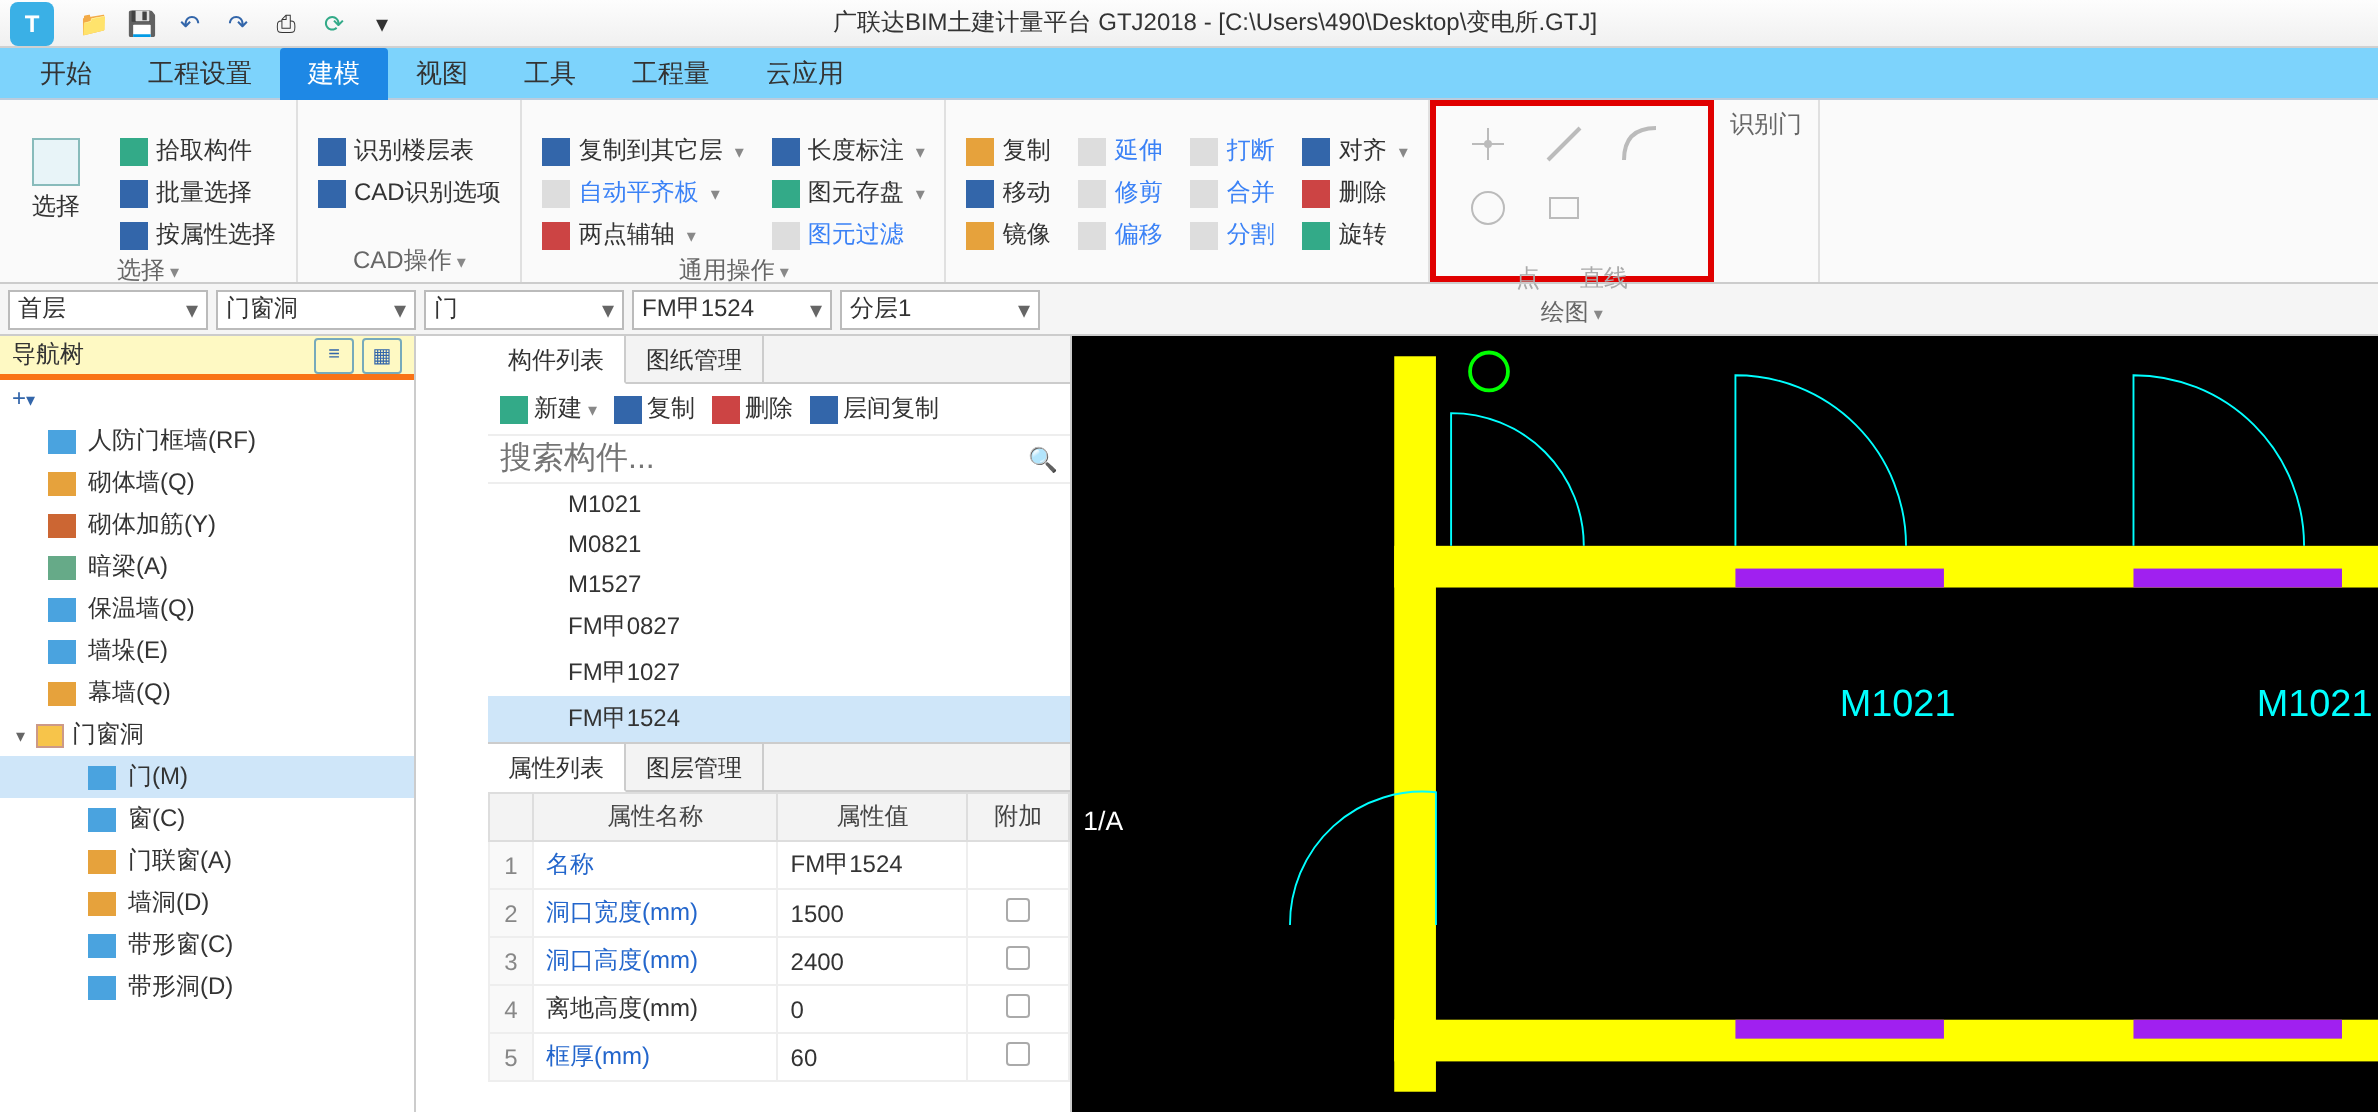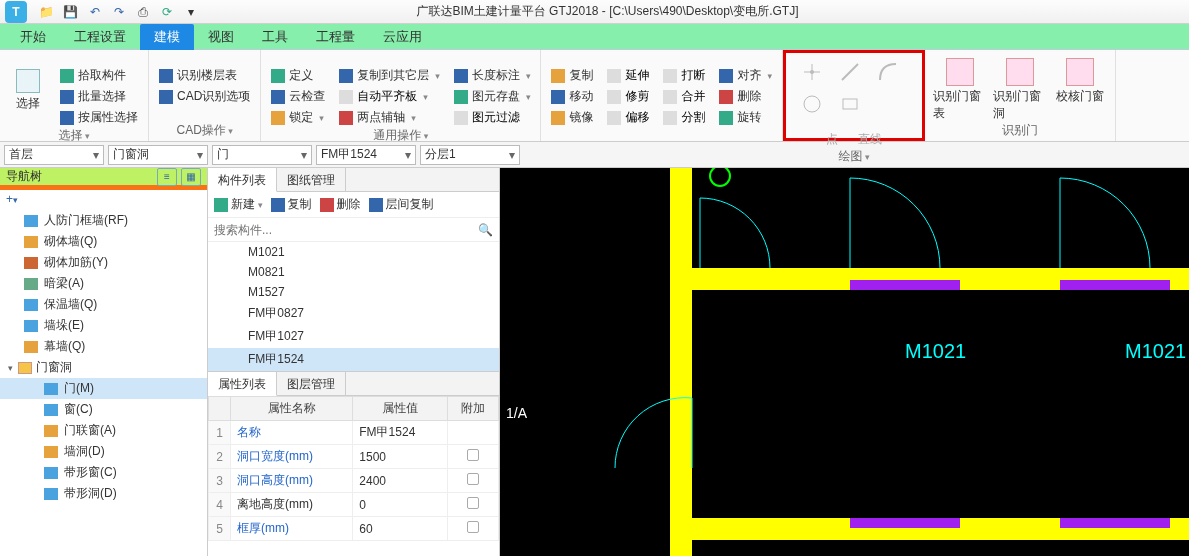--- a/index.html
+++ b/index.html
@@ -5,69 +5,69 @@
 * { box-sizing: border-box; margin: 0; padding: 0; font-family: "Microsoft YaHei", sans-serif; }
 body { width: 1189px; height: 556px; overflow: hidden; background: #fff; font-size: 12px; color: #333; }
 
 .titlebar { height: 24px; background: linear-gradient(#fdfdfd,#f0f0f0); display: flex; align-items: center; border-bottom: 1px solid #d0d0d0; }
 .app-logo { width: 32px; height: 24px; display: flex; align-items: center; justify-content: center; }
 .app-logo-box { width: 22px; height: 22px; background: #3ab0e6; border-radius: 4px; display: flex; align-items: center; justify-content: center; color: #fff; font-weight: bold; }
 .qat { display: flex; gap: 6px; padding: 0 6px; }
 .qat-btn { width: 18px; height: 18px; display: flex; align-items: center; justify-content: center; }
 .title-text { flex: 1; text-align: center; font-size: 12px; color: #333; }
 
-.tabstrip { height: 26px; background: #86efac; display: flex; align-items: flex-start; border-bottom: 1px solid #bcd; padding-left: 6px; }
+.tabstrip { height: 26px; background: #7dd3fc; display: flex; align-items: flex-start; border-bottom: 1px solid #bcd; padding-left: 6px; }
 .tab { padding: 4px 14px; font-size: 13px; color:#333; }
 .tab.active { background: #1e88e5; color: #fff; border-radius: 2px 2px 0 0; }
 
 .ribbon { height: 92px; background: #fafafa; border-bottom: 1px solid #ccc; display: flex; }
 .rgroup { border-right: 1px solid #e0e0e0; padding: 4px 8px 0 8px; display: flex; flex-direction: column; }
 .rgroup-body { flex: 1; display: flex; gap: 10px; }
 .rgroup-label { text-align: center; font-size: 12px; color: #666; padding-bottom: 2px; }
 .rgroup-label .dd::after { content: " ▾"; font-size:9px; color:#888;}
 .rbig { display: flex; flex-direction: column; align-items: center; justify-content: center; width: 40px; gap:2px; }
 .rico { width: 24px; height: 24px; border:1px solid #8bb; background:#e8f4f8; }
 .rcol { display: flex; flex-direction: column; gap: 2px; font-size: 12px; margin-top: 12px;}
 .ritem { display: flex; align-items: center; gap: 4px; white-space: nowrap; padding:1px 2px;}
 .ritem .mi { width:14px; height:14px; display:inline-block; }
-.ritem.disabled { color:#000000; }
+.ritem.disabled { color:#3b82f6; }
 .dd-caret::after { content:"▾"; font-size:9px; color:#888; margin-left:2px; }
 
 .highlight-red { border: 3px solid #e00000; }
 
 .drawgroup { position: relative; }
 
 .combos { height: 26px; background: #f5f5f5; border-bottom: 1px solid #ccc; display:flex; align-items:center; padding:0 4px; gap:4px; }
 .combo { height:20px; border:1px solid #bbb; background:#fff; display:flex; align-items:center; padding:0 4px; font-size:12px; }
 .combo .dd { margin-left:auto; color:#666; }
 
 .workspace { display:flex; height: calc(556px - 24px - 26px - 92px - 26px); }
 
 .leftpanel { width: 208px; border-right:1px solid #ccc; display:flex; flex-direction:column; }
-.panel-header { height:22px; background:#bef264; border-bottom:5px solid #f97316; display:flex; align-items:center; padding:0 6px; font-size:12px;justify-content:center;}
+.panel-header { height:22px; background:#fef9c3; border-bottom:3px solid #f97316; display:flex; align-items:center; padding:0 6px; font-size:12px;justify-content:center;}
 .panel-header .tools { margin-left:auto; display:flex; gap:4px;}
 .ptool { width:20px; height:18px; border:1px solid #7ab; border-radius:2px; display:flex; align-items:center; justify-content:center; font-size:10px; color:#36a;}
 .tree { overflow:auto; flex:1; padding:2px 0;}
 .tree-item { display:flex; align-items:center; gap:6px; padding:2px 4px 2px 24px; font-size:12px; }
 .tree-item.l2 { padding-left:44px; }
 .tree-item.selected { background:#cfe6f9; }
 .tree-icon { width:14px; height:12px; display:inline-block; }
 .tree-group { display:flex; align-items:center; padding:2px 4px 2px 8px; }
 .tree-group .tri { width:10px; color:#666; font-size:9px; }
 .tree-group .fold { width:14px; height:12px; background:#f7c44a; border:1px solid #c98; margin-right:4px; }
 
-.midpanel { width: 292px; border-right:1px solid #ccc; display:flex; flex-direction:column; }
+.midpanel { width: 292px; border-right:1px solid #ccc; display:flex; flex-direction:column;margin-left:36px; }
 .innertabs { height:24px; display:flex; border-bottom:1px solid #ccc; background:#f3f3f3; }
 .innertab { padding:4px 10px; font-size:12px; border-right:1px solid #ccc; }
 .innertab.active { background:#fff; border-bottom:1px solid #fff; margin-bottom:-1px; }
 .toolbar2 { height:26px; display:flex; align-items:center; gap:8px; padding:0 6px; border-bottom:1px solid #eee; }
 .tb2i { display:flex; align-items:center; gap:3px; font-size:12px;}
 .tb2i .ic { width:14px; height:14px; }
 .search { height:24px; border-bottom:1px solid #eee; display:flex; align-items:center; padding:0 6px;}
-.search input { flex:1; border:none; outline:none; font-size:12px; color:#999; }
+.search input { flex:1; border:none; outline:none; font-size:16px; color:#999; }
 .complist { flex:0 0 auto; max-height:130px; overflow:auto; }
 .comp-item { padding:3px 6px 3px 40px; font-size:12px; }
 .comp-item.selected { background:#cfe6f9; }
 
 .propwrap { border-top:1px solid #ccc; }
 .proptable { width:100%; border-collapse:collapse; font-size:12px; }
 .proptable th { background:#f3f3f3; border:1px solid #ddd; padding:3px 6px; font-weight:normal; text-align:center; color:#444;}
 .proptable td { border:1px solid #eee; padding:3px 6px; }
 .proptable td.rownum { text-align:center; color:#888; background:#f9f9f9; width:22px;}
 .proptable td.link { color:#2366cc; }
@@ -152,34 +152,20 @@
             <span>CAD识别选项</span>
           </div>
       </div>
     </div>
     <div class="rgroup-label"><span class="dd">CAD操作</span></div>
   </div>
 
   <div class="rgroup">
     <div class="rgroup-body">
       <div class="rcol">
-        <div class="ritem">
-            <span class="mi" style="background:#3a8"></span>
-            <span>定义</span>
-          </div>
-        <div class="ritem">
-            <span class="mi" style="background:#36a"></span>
-            <span>云检查</span>
-          </div>
-        <div class="ritem dd-caret">
-            <span class="mi" style="background:#e6a23c"></span>
-            <span>锁定</span>
-          </div>
-      </div>
-      <div class="rcol">
         <div class="ritem dd-caret">
             <span class="mi" style="background:#36a"></span>
             <span>复制到其它层</span>
           </div>
         <div class="ritem disabled dd-caret">
             <span class="mi" style="background:#ddd"></span>
             <span>自动平齐板</span>
           </div>
         <div class="ritem dd-caret">
             <span class="mi" style="background:#c44"></span>
@@ -298,34 +284,20 @@
       </div>
       <div class="draw-labels">
         <span>点</span>
         <span>直线</span>
       </div>
     </div>
     <div class="rgroup-label"><span class="dd">绘图</span></div>
   </div>
 
   <div class="rgroup">
-    <div class="rgroup-body big-icons">
-      <div class="big-icon-btn">
-          <div class="bic"></div>
-          <span>识别门窗表</span>
-        </div>
-      <div class="big-icon-btn">
-          <div class="bic"></div>
-          <span>识别门窗洞</span>
-        </div>
-      <div class="big-icon-btn">
-          <div class="bic"></div>
-          <span>校核门窗</span>
-        </div>
-    </div>
     <div class="rgroup-label"><span>识别门</span></div>
   </div>
 </div>
 
 <div class="combos">
   <div class="combo" style="width:100px">
       <span>首层</span>
       <span class="dd">▾</span>
     </div>
   <div class="combo" style="width:100px">

